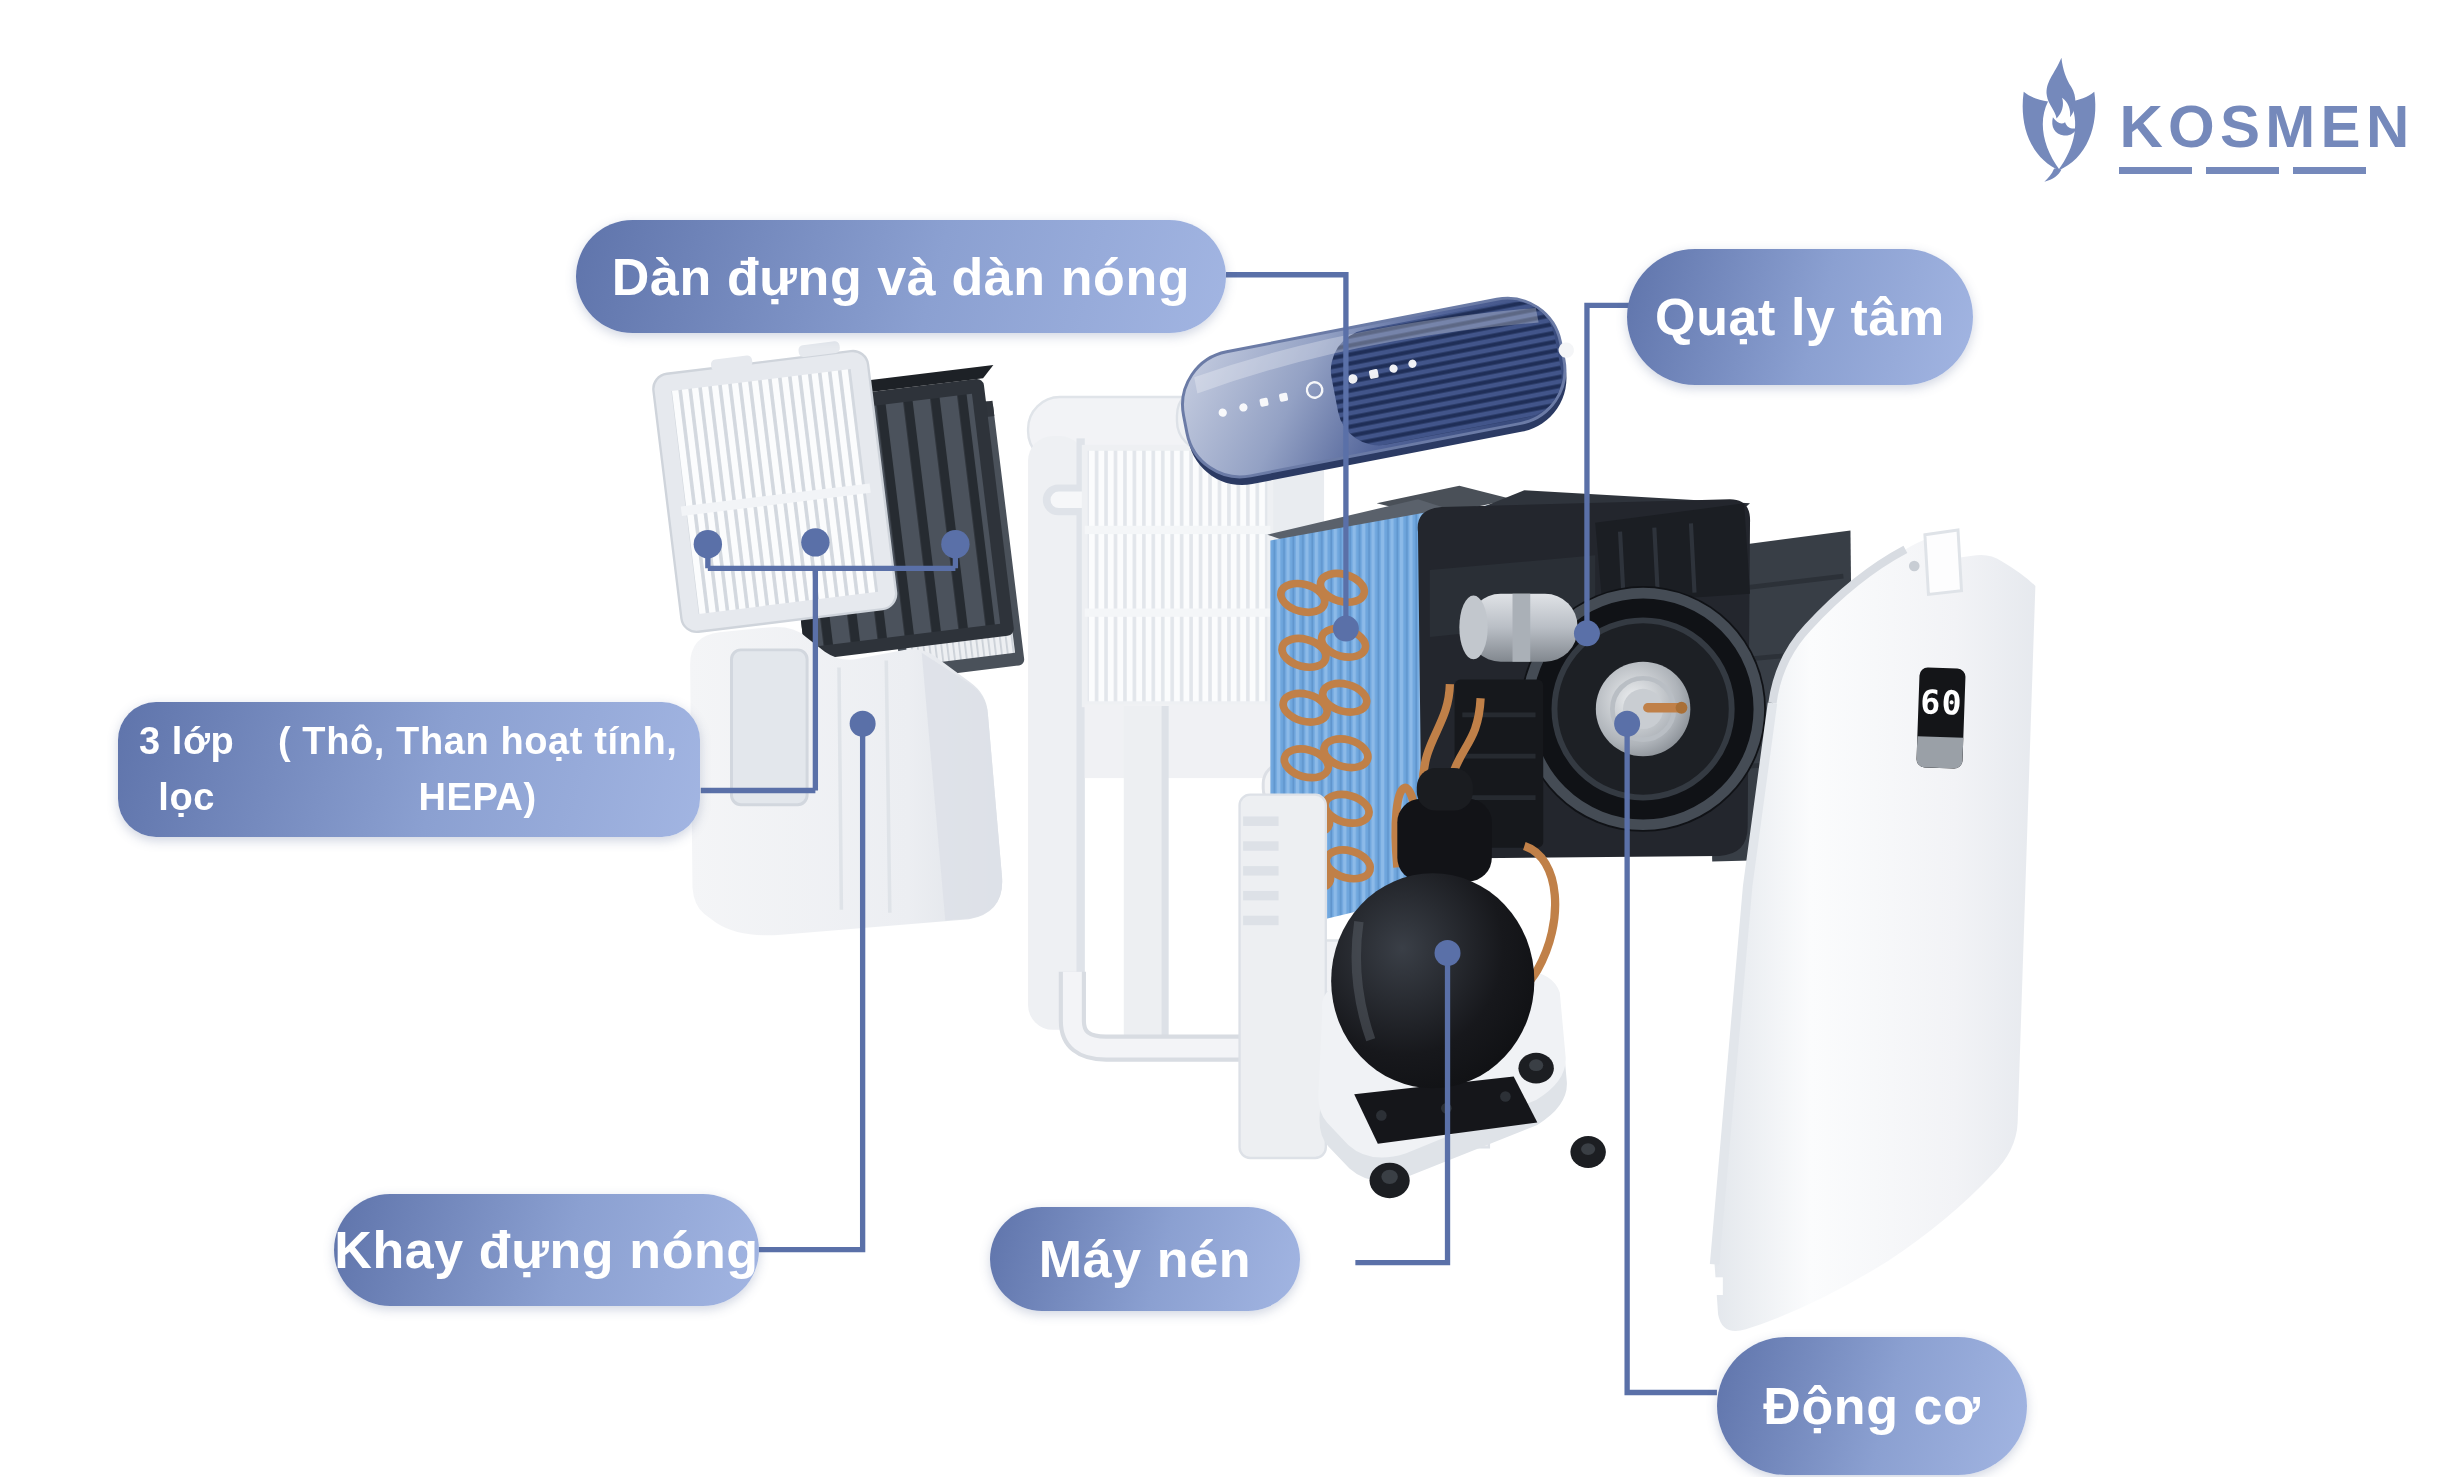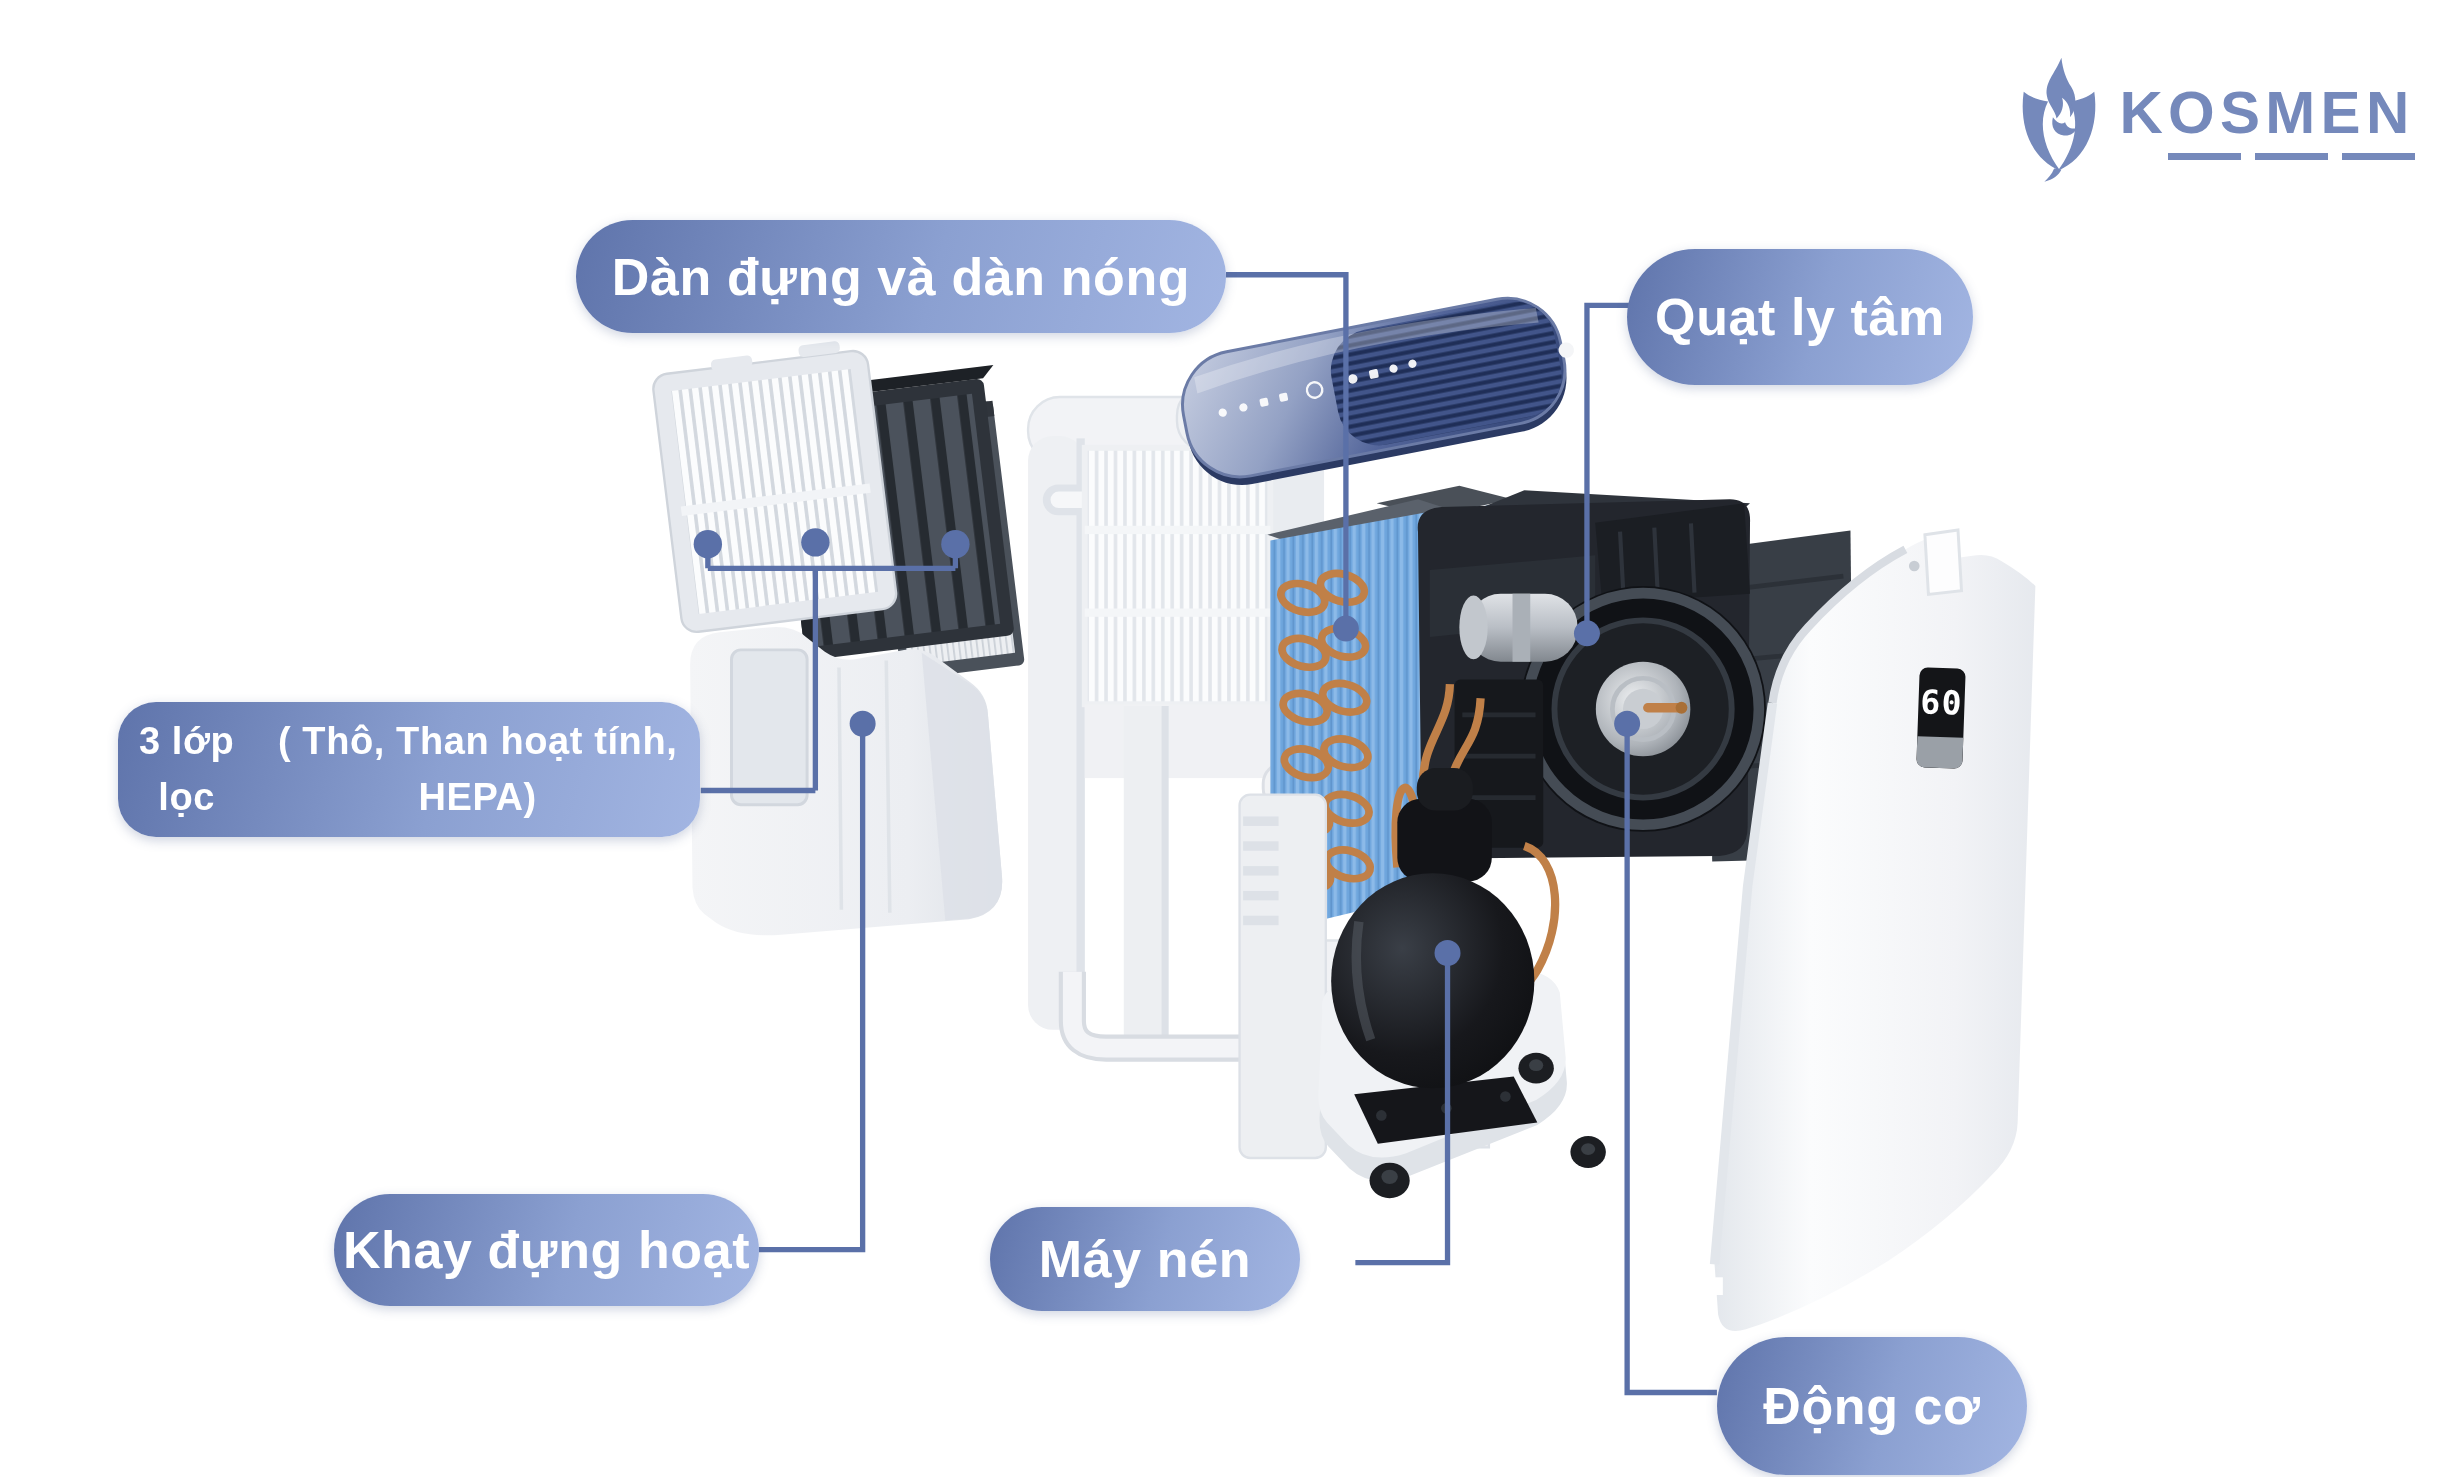--- a/index.html
+++ b/index.html
@@ -13,21 +13,21 @@
     position:absolute;display:flex;align-items:center;justify-content:center;
     color:#fff;font-weight:bold;text-align:center;
     background:linear-gradient(105deg,var(--pill-from,#5f74ab) 0%, #8ba0d1 55%, var(--pill-to,#a2b5e2) 100%);
     border-radius:118px;font-size:52px;letter-spacing:0.6px;
     box-shadow:0 3.5px 10.6px rgba(70,90,140,.25);
   }
   .pill.box{border-radius:38px;font-size:38px;line-height:1.45;}
   
   .logo{position:absolute;left:2014px;top:54px;display:flex;align-items:flex-start;gap:15.4px;}
   .logo .mark{width:90px;height:129px;}
-  .logo .word{display:flex;flex-direction:column;margin-top:29px;align-items:flex-end;}
+  .logo .word{display:flex;flex-direction:column;margin-top:43px;}
   .logo .word .txt{
     color:var(--logo,#7589bb);font-weight:bold;font-size:60px;letter-spacing:5.3px;line-height:1;
   }
   .logo .bars{display:flex;gap:14px;margin-top:9.5px;}
   .logo .bars i{display:block;width:73px;height:7.7px;background:var(--logo,#7589bb);}
   
   .lcd{
     position:absolute;left:1918px;top:668px;width:46px;height:100px;border-radius:8.3px;
     background:var(--display-bg,#141518);overflow:hidden;display:flex;flex-direction:column;
     transform:rotate(2deg);
@@ -327,21 +327,21 @@
   <div class="pill" style="left:1627px;top:249px;width:346px;height:136px;">
     <span>Quạt ly tâm</span>
   </div>
 
   <div class="pill box" style="left:118px;top:702px;width:582px;height:135px;">
     <span>3 lớp lọc</span>
     <span>( Thô, Than hoạt tính, HEPA)</span>
   </div>
 
   <div class="pill" style="left:334px;top:1194px;width:425px;height:112px;">
-    <span>Khay đựng hoạt</span>
+    <span>Khay đựng nóng</span>
   </div>
 
   <div class="pill" style="left:990px;top:1207px;width:310px;height:104px;">
     <span>Máy nén</span>
   </div>
 
   <div class="pill" style="left:1717px;top:1337px;width:310px;height:138px;">
     <span>Động cơ</span>
   </div>
 

